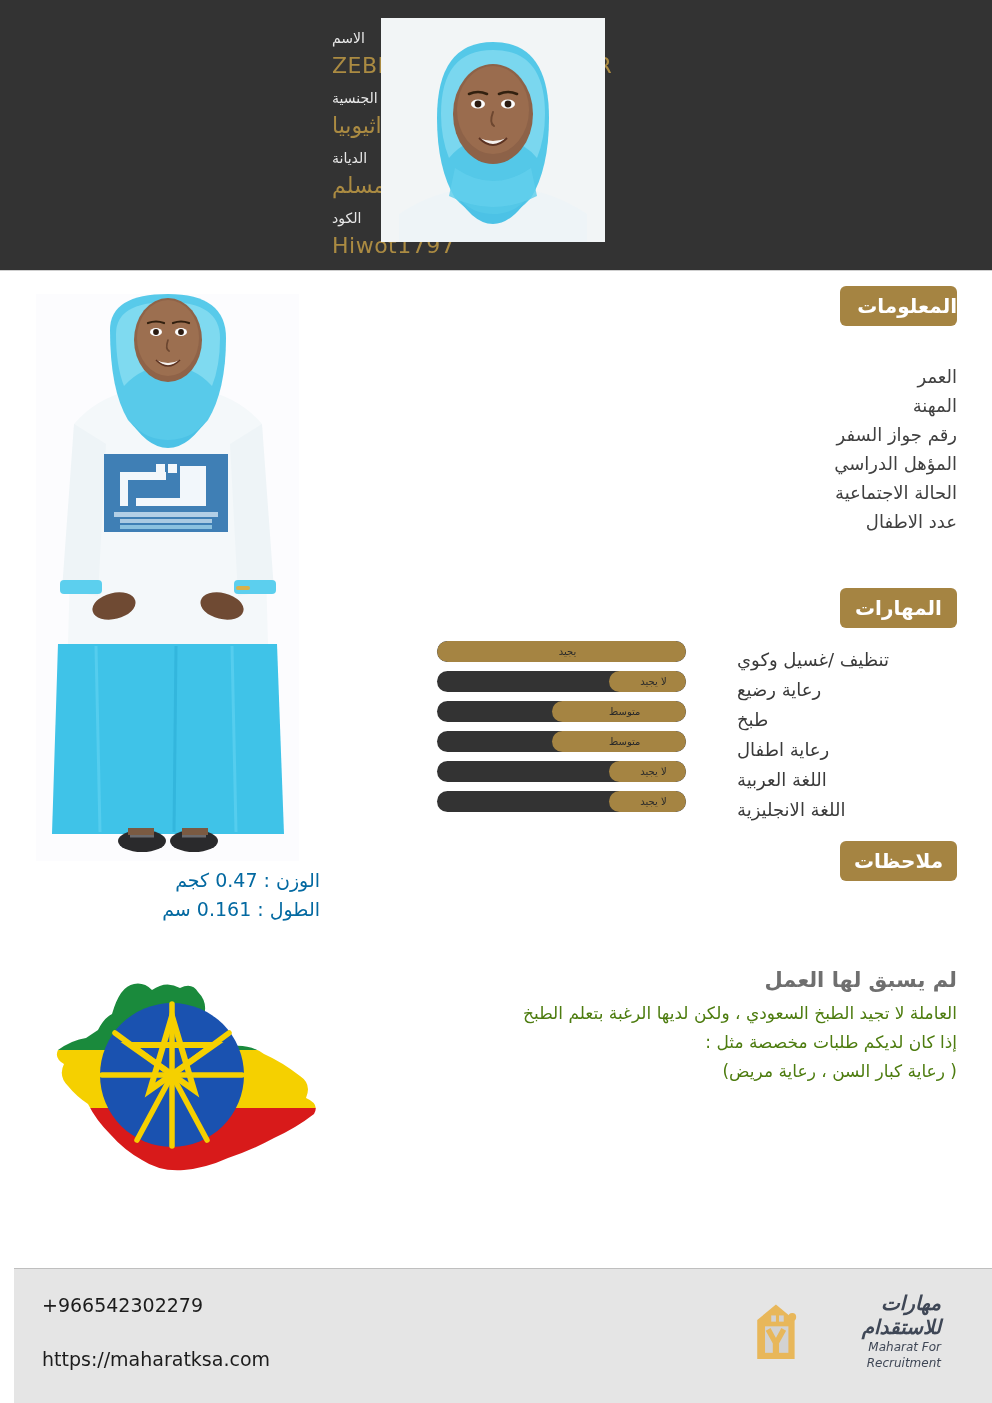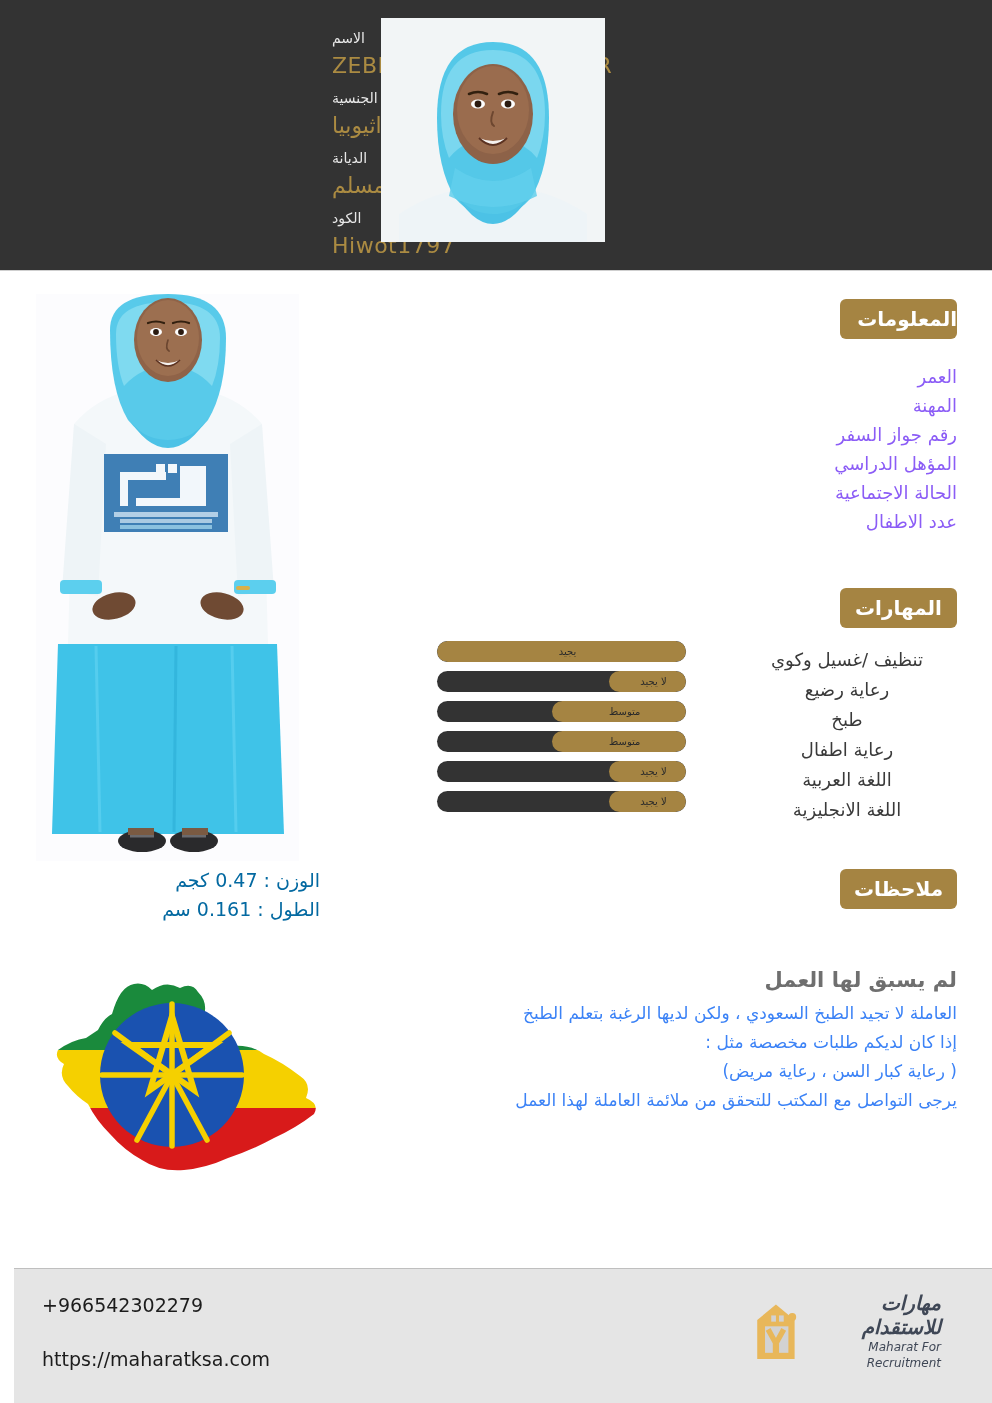--- a/index.html
+++ b/index.html
@@ -90,60 +90,60 @@
     color:#ffffff;
     font-size:20px;
     font-weight:bold;
     text-align:center;
     line-height:40px;
     height:40px;
     width:117px;
     direction:rtl;
     font-family:"DejaVu Sans", sans-serif;
   }
-  #badge-info   { right:35px; top:299px;padding-left:44px; }
+  #badge-info   { right:35px; top:286px;padding-left:44px; }
   #badge-skills { right:35px; top:588px; }
-  #badge-notes  { right:35px; top:869px; }
+  #badge-notes  { right:35px; top:841px; }
 
   
   .info-labels {
     position:absolute;
     right:35px; top:362px;
     width:200px;
     text-align:right;
     direction:rtl;
   }
   .info-values {
     position:absolute;
     right:270px; top:362px;
     width:420px;
     text-align:right;
     direction:rtl;
   }
   .info-label {
-    color:#8b5cf6;
+    color:#404040;
     font-size:18px;
     line-height:29px;
     white-space:nowrap;
     font-family:"DejaVu Sans", sans-serif;
   }
   .info-value {
     color:#a58442;
     font-size:18px;
     line-height:29px;
     white-space:nowrap;
     font-family:"DejaVu Sans", sans-serif;
   }
 
   
   .skill-labels {
     position:absolute;
     right:35px; top:645px;
     width:220px;
-    text-align:center;
+    text-align:left;
     direction:rtl;
   }
   .skill-label {
     color:#3a3a3a;
     font-size:18px;
     line-height:30px;
     white-space:nowrap;
     font-family:"DejaVu Sans", sans-serif;
   }
   .skill-bars {
@@ -190,21 +190,21 @@
   }
   .notes-title {
     color:#6f6f6f;
     font-size:21px;
     font-weight:bold;
     line-height:33px;
     margin-bottom:2px;
     font-family:"DejaVu Sans", sans-serif;
   }
   .notes-line {
-    color:#3b82f6;
+    color:#4d7c0f;
     font-size:17px;
     line-height:29px;
     font-family:"DejaVu Sans", sans-serif;
   }
 
   
   .footer {
     position:absolute;
     left:14px; top:1268px;
     width:992px; height:135px;
@@ -453,21 +453,20 @@
     </div>
   </div>
 
   <div class="sec-badge" id="badge-notes">ملاحظات</div>
 
   <div class="notes-block">
     <div class="notes-title">لم يسبق لها العمل</div>
     <div class="notes-line">العاملة لا تجيد الطبخ السعودي ، ولكن لديها الرغبة بتعلم الطبخ</div>
     <div class="notes-line">إذا كان لديكم طلبات مخصصة مثل :</div>
     <div class="notes-line">( رعاية كبار السن ، رعاية مريض)</div>
-    <div class="notes-line">يرجى التواصل مع المكتب للتحقق من ملائمة العاملة لهذا العمل</div>
   </div>
 
   <div class="footer">
     <div class="footer-contact">
       <div class="footer-phone">+966542302279</div>
       <div class="footer-url">https://maharatksa.com</div>
     </div>
 
     <div class="footer-logo">
       <div class="logo-text">

